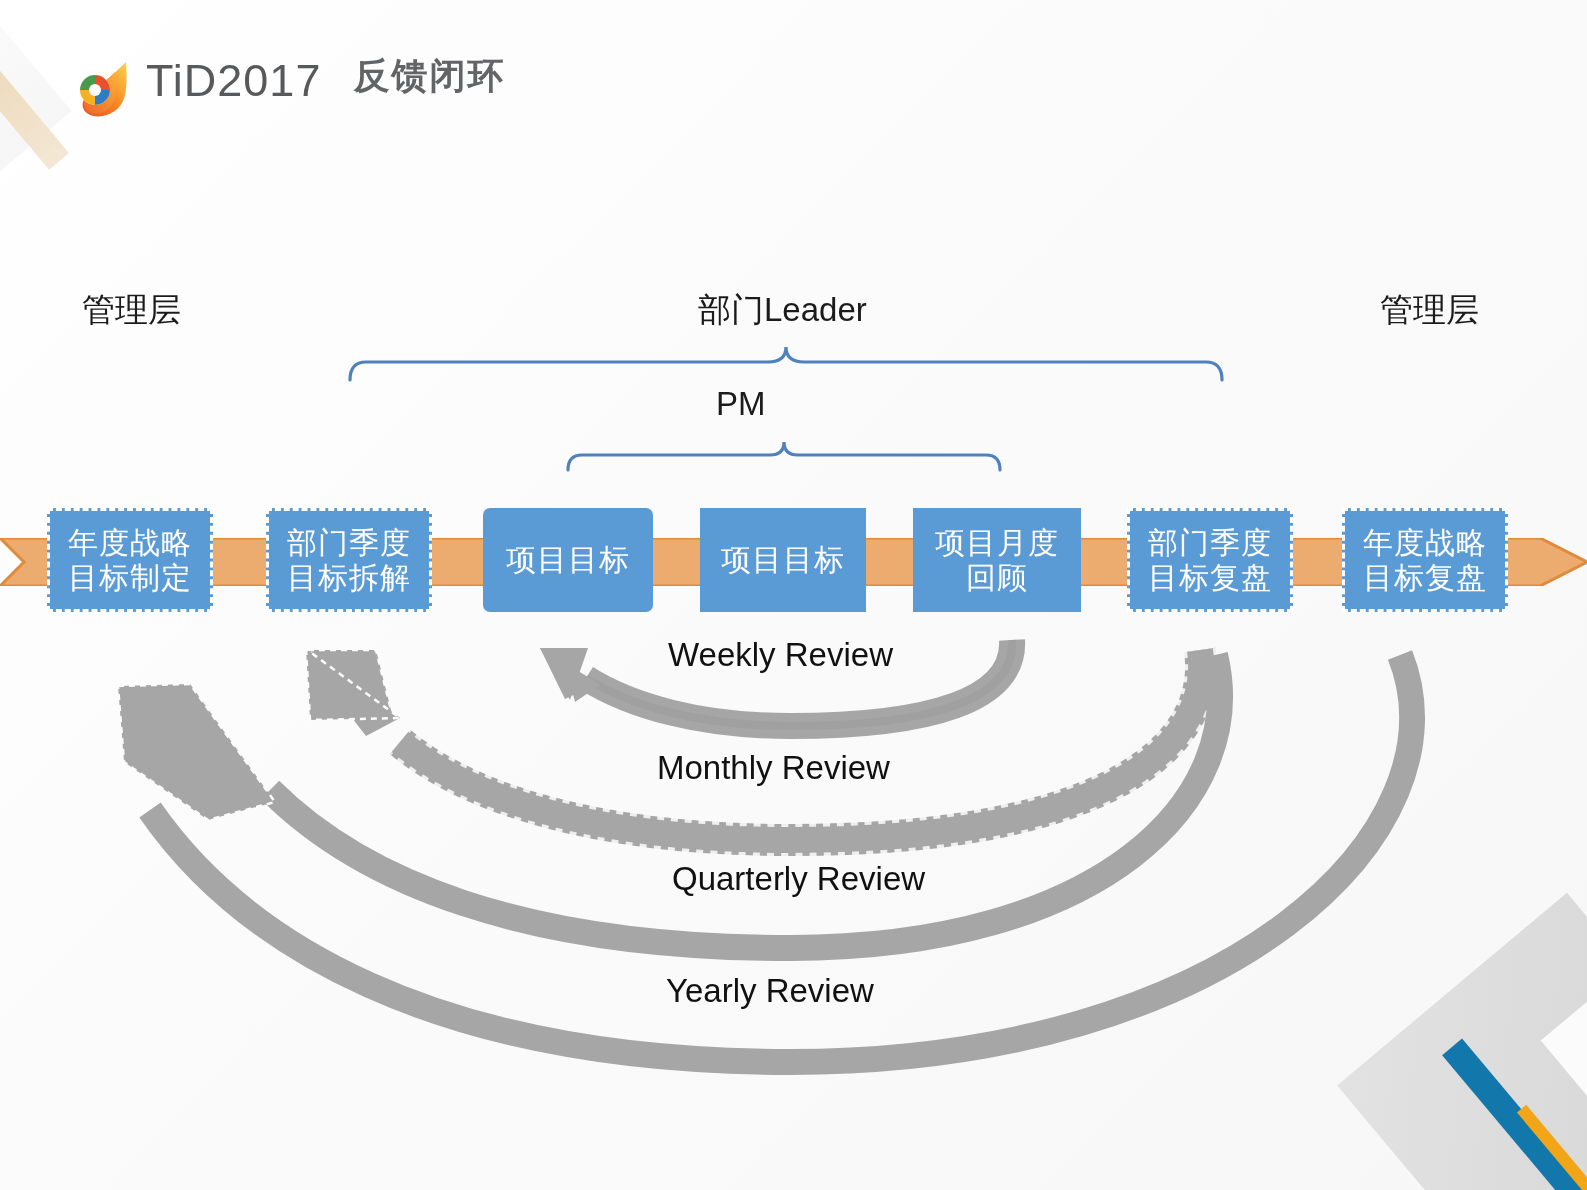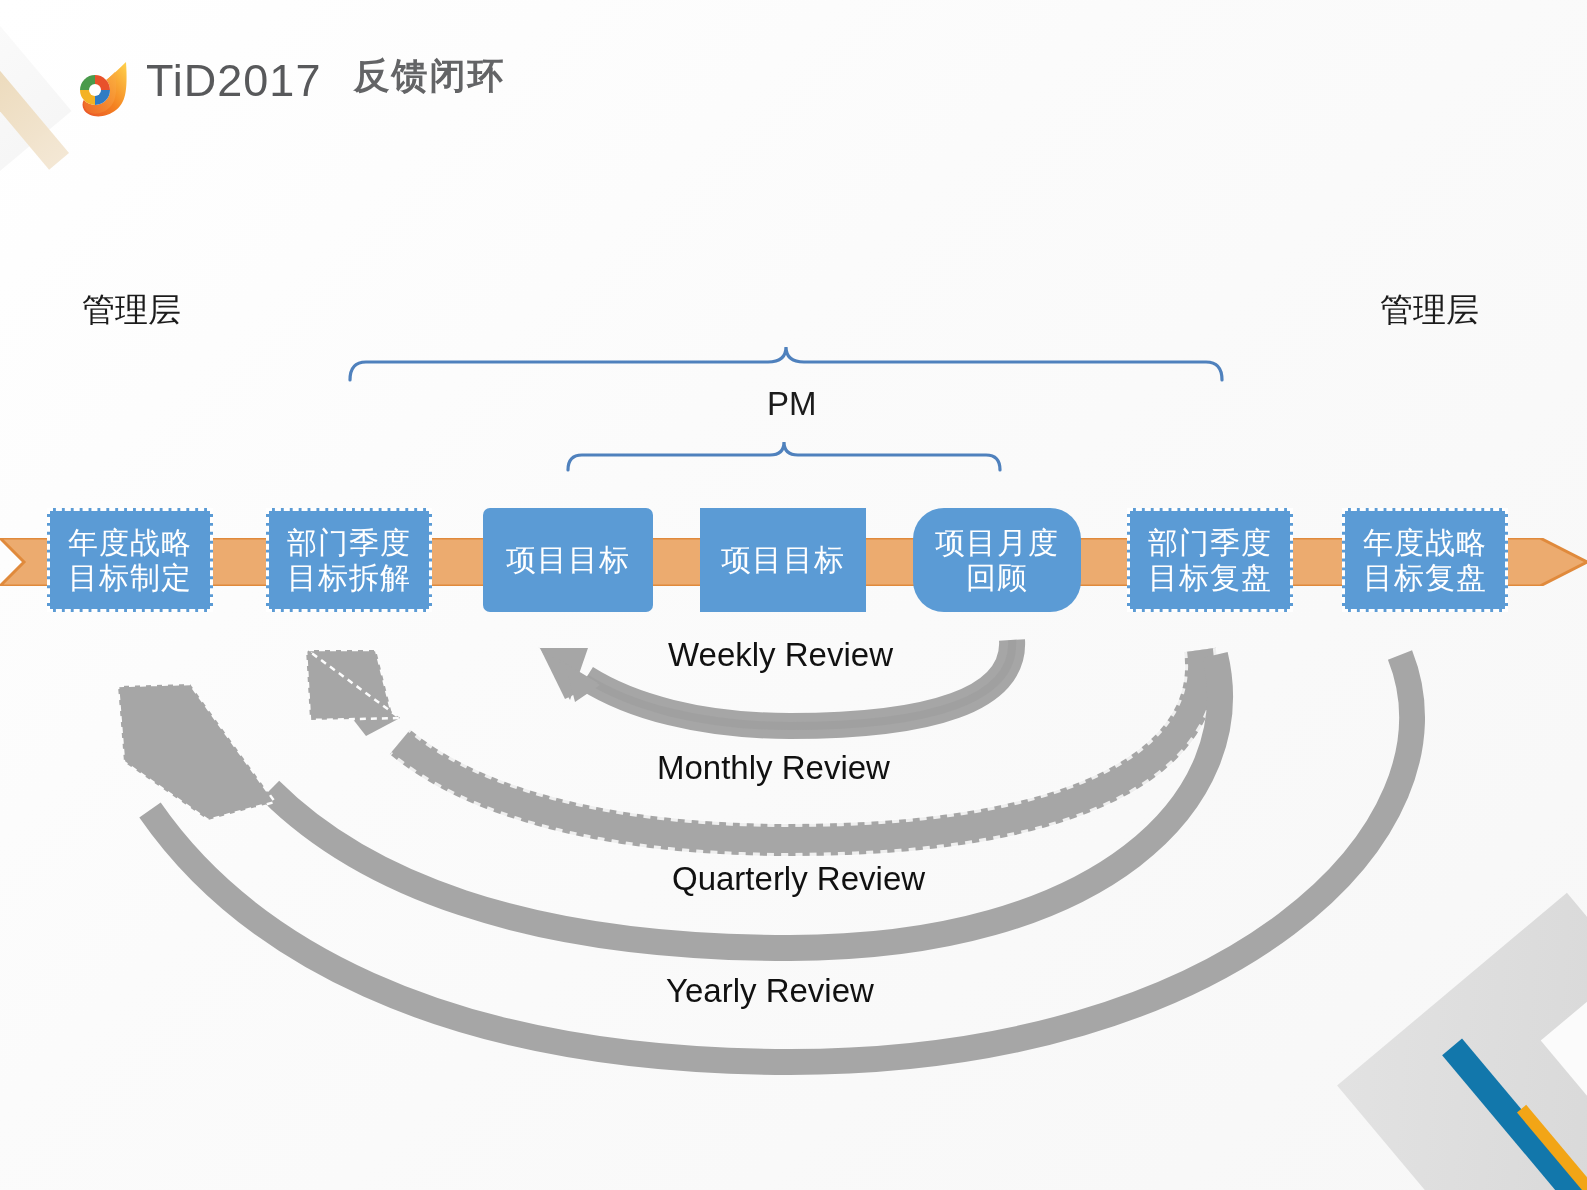--- a/index.html
+++ b/index.html
@@ -113,21 +113,21 @@
   
   .role-label {
     position: absolute;
     font-size: 33px;
     color: #1b1b1b;
     white-space: nowrap;
   }
   #role-left  { left: 82px;  top: 288px; }
   #role-mid   { left: 698px; top: 288px; }
   #role-right { left: 1380px;top: 288px; }
-  #role-pm    { left: 767px; top: 385px; font-size: 33px; }
+  #role-pm    { left: 716px; top: 385px; font-size: 33px; }
 
   
   .brace-svg {
     position: absolute;
     left: 0; top: 0;
     width: 1587px; height: 1190px;
     pointer-events: none;
   }
 
   
@@ -207,20 +207,21 @@
         <path d="M21 47 A15 15 0 0 1 6 32 L21 32 Z" fill="#f4b223"></path>
         <path d="M6 32 A15 15 0 0 1 21 17 L21 32 Z" fill="#4a9a4b"></path>
         <circle cx="21" cy="32" r="6" fill="#ffffff"></circle>
       </svg>
     </div>
     <div class="brand-name">TiD2017</div>
     <div class="slide-title">反馈闭环</div>
   </div>
 
   <div class="role-label" id="role-left">管理层</div>
+  <div class="role-label" id="role-mid">部门Leader</div>
   <div class="role-label" id="role-pm">PM</div>
   <div class="role-label" id="role-right">管理层</div>
 
   <svg class="brace-svg">
 
     <path d="M350 380 Q350 362 366 362 L768 362 Q786 362 786 347 Q786 362 804 362 L1206 362 Q1222 362 1222 380" fill="none" stroke="#4f81bd" stroke-width="3.2" stroke-linecap="round"></path>
 
     <path d="M568 470 Q568 455 582 455 L770 455 Q784 455 784 442 Q784 455 798 455 L986 455 Q1000 455 1000 470" fill="none" stroke="#4f81bd" stroke-width="3.2" stroke-linecap="round"></path>
   </svg>
 
@@ -269,21 +270,21 @@
       <div class="stage dashed" style="left: 266px; top: 508px; width: 166px; height: 104px; background: rgb(91, 155, 213);">
         <span class="lbl">部门季度
 目标拆解</span>
       </div>
       <div class="stage" style="left: 483px; top: 508px; width: 170px; height: 104px; background: rgb(91, 155, 213); border-radius: 7px;">
         <span class="lbl">项目目标</span>
       </div>
       <div class="stage" style="left: 700px; top: 508px; width: 166px; height: 104px; background: rgb(91, 155, 213);">
         <span class="lbl">项目目标</span>
       </div>
-      <div class="stage" style="left: 913px; top: 508px; width: 168px; height: 104px; background: rgb(91, 155, 213); border-radius: 31px;">
+      <div class="stage" style="left: 913px; top: 508px; width: 168px; height: 104px; background: rgb(91, 155, 213);">
         <span class="lbl">项目月度
 回顾</span>
       </div>
       <div class="stage dashed" style="left: 1127px; top: 508px; width: 166px; height: 104px; background: rgb(91, 155, 213);">
         <span class="lbl">部门季度
 目标复盘</span>
       </div>
       <div class="stage dashed" style="left: 1342px; top: 508px; width: 166px; height: 104px; background: rgb(91, 155, 213);">
         <span class="lbl">年度战略
 目标复盘</span>

